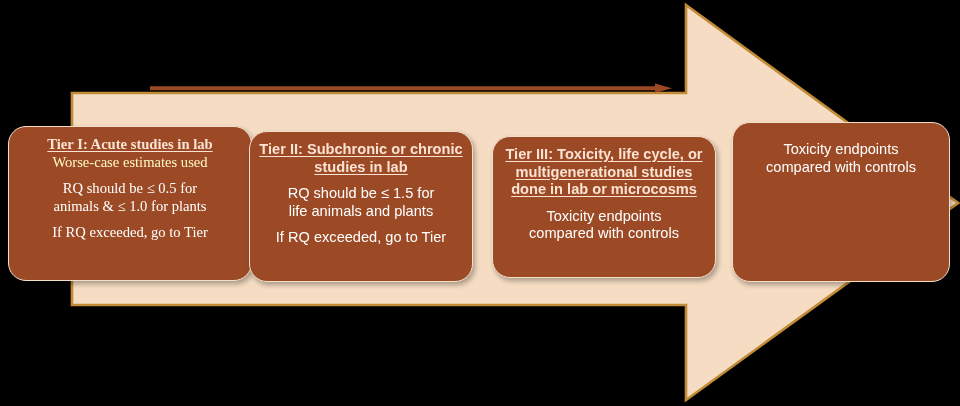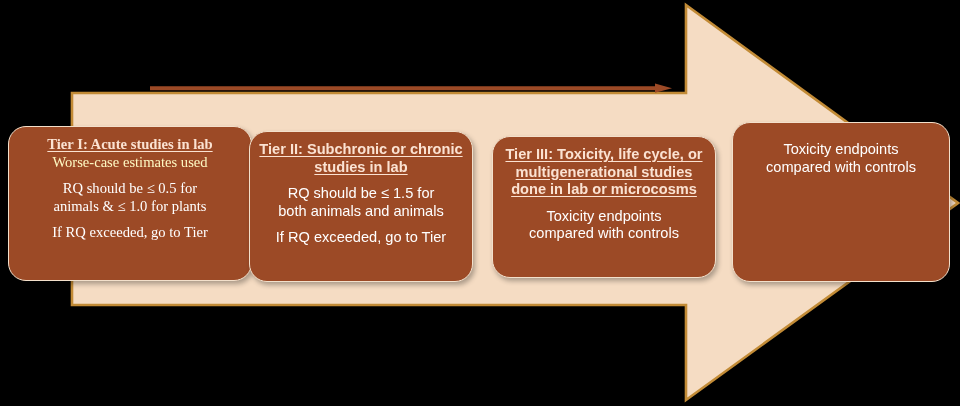--- a/index.html
+++ b/index.html
@@ -96,21 +96,21 @@
     </span>
     <span class="tier-para">
       <span class="tier-line">If RQ exceeded, go to Tier</span>
     </span>
   </div>
 
   <div class="tier-box" id="tier-2">
     <span class="tier-title">Tier II: Subchronic or chronic studies in lab</span>
     <span class="tier-para">
       <span class="tier-line">RQ should be ≤ 1.5 for</span>
-      <span class="tier-line">both animals and animals</span>
+      <span class="tier-line">life animals and plants</span>
     </span>
     <span class="tier-para">
       <span class="tier-line">If RQ exceeded, go to Tier</span>
     </span>
   </div>
 
   <div class="tier-box" id="tier-3">
     <span class="tier-title">Tier III: Toxicity, life cycle, or multigenerational studies done in lab or microcosms</span>
     <span class="tier-para">
       <span class="tier-line">Toxicity endpoints</span>

